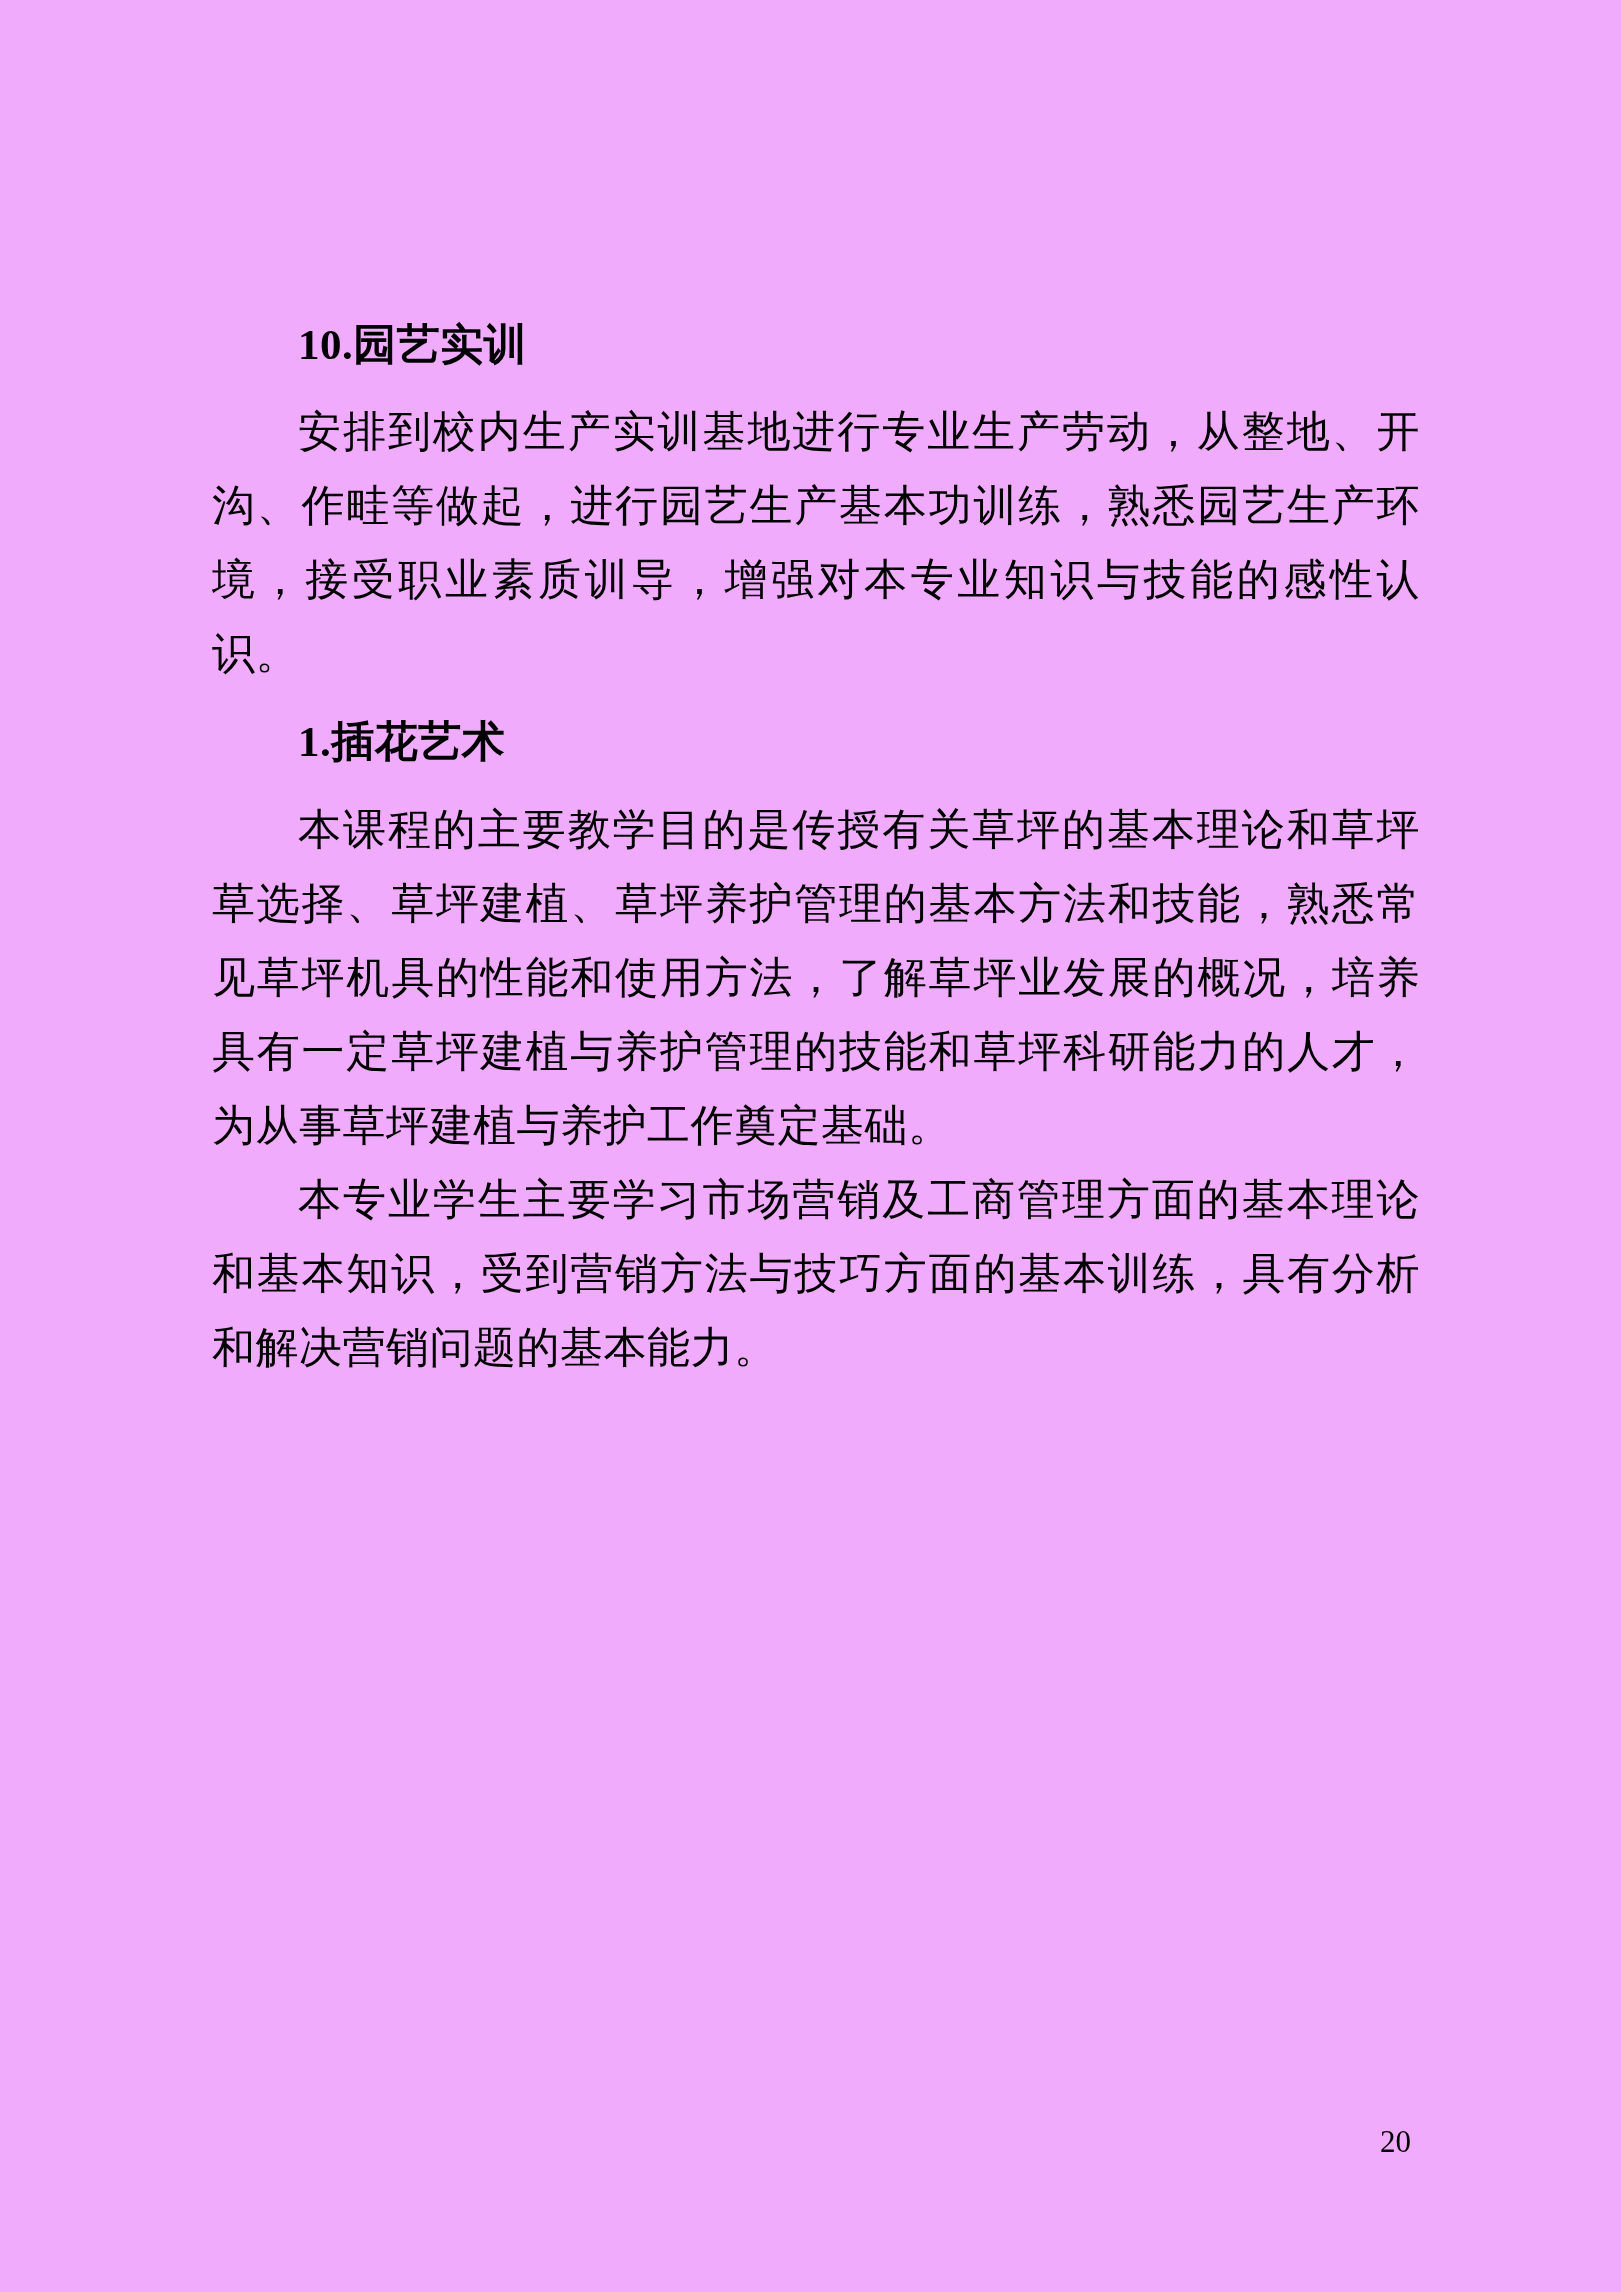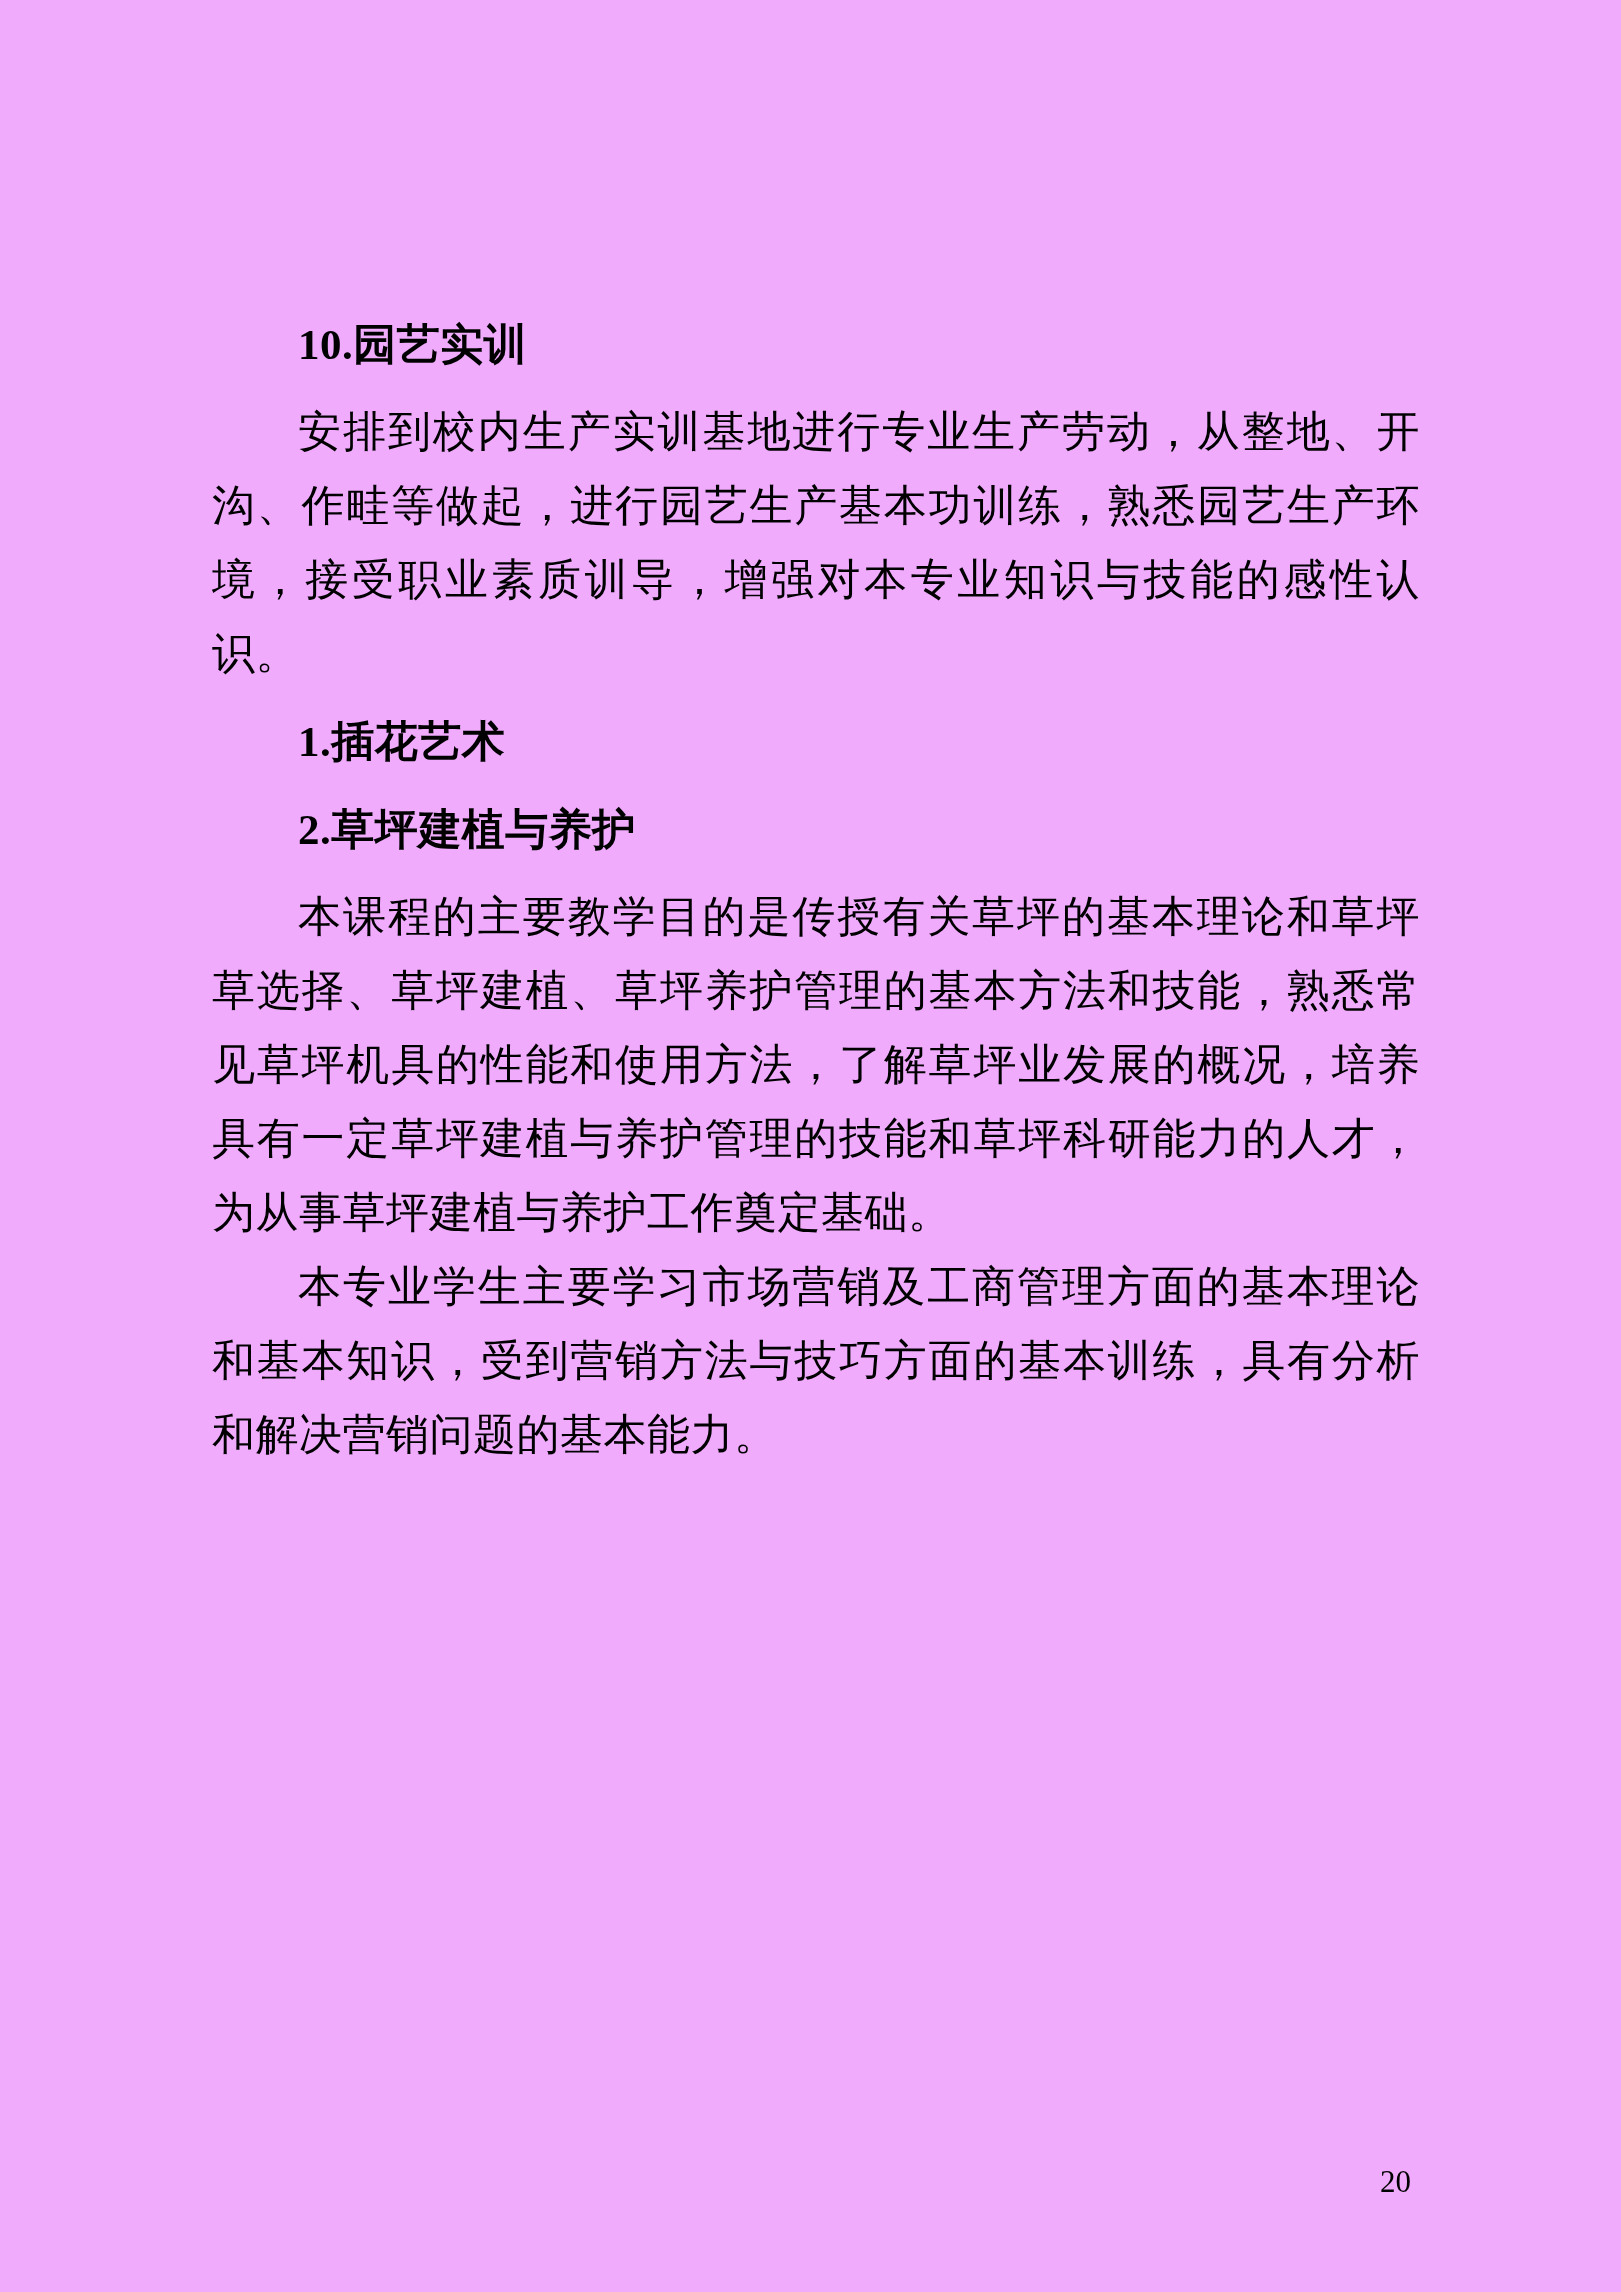--- a/index.html
+++ b/index.html
@@ -44,39 +44,37 @@
   .paragraph { font-weight: normal; }
 
   .page-number {
     position: absolute;
     top: 2125px;
     right: 210px;
     font-size: 31px;
     line-height: 33px;
     color: #000000;
     font-family: "Liberation Serif", "DejaVu Serif", serif;
-    margin-top: 40px;
   }
 </style>
 </head>
 <body>
 
 <div class="page">
 
   <div class="content">
 
     <div class="block heading">10.园艺实训</div>
 
     <div class="block paragraph">安排到校内生产实训基地进行专业生产劳动，从整地、开沟、作畦等做起，进行园艺生产基本功训练，熟悉园艺生产环境，接受职业素质训导，增强对本专业知识与技能的感性认识。</div>
 
 
     <div class="block heading">1.插花艺术</div>
 
 
-    <div class="block heading">2.草坪建植与养护</div>
 
     <div class="block paragraph">本课程的主要教学目的是传授有关草坪的基本理论和草坪草选择、草坪建植、草坪养护管理的基本方法和技能，熟悉常见草坪机具的性能和使用方法，了解草坪业发展的概况，培养具有一定草坪建植与养护管理的技能和草坪科研能力的人才，为从事草坪建植与养护工作奠定基础。</div>
 
 
     <div class="block paragraph">本专业学生主要学习市场营销及工商管理方面的基本理论和基本知识，受到营销方法与技巧方面的基本训练，具有分析和解决营销问题的基本能力。</div>
 
 
 
   </div>
 

